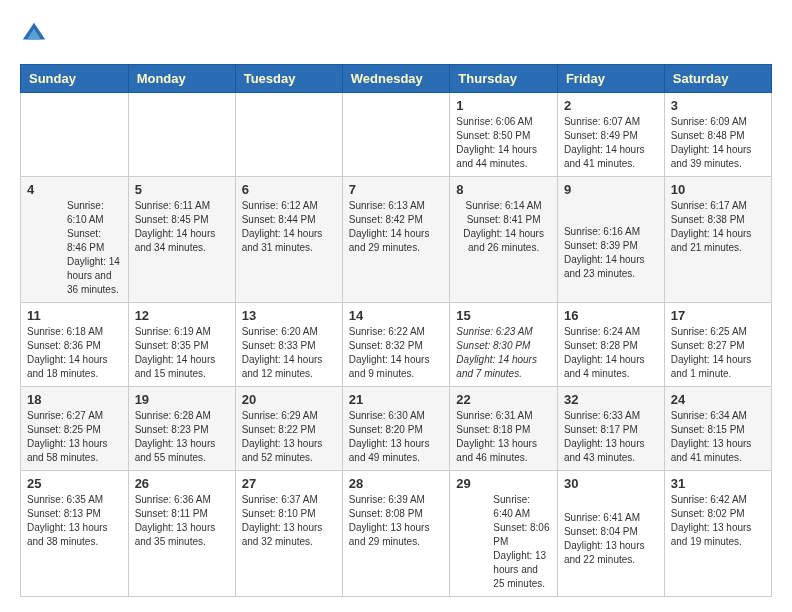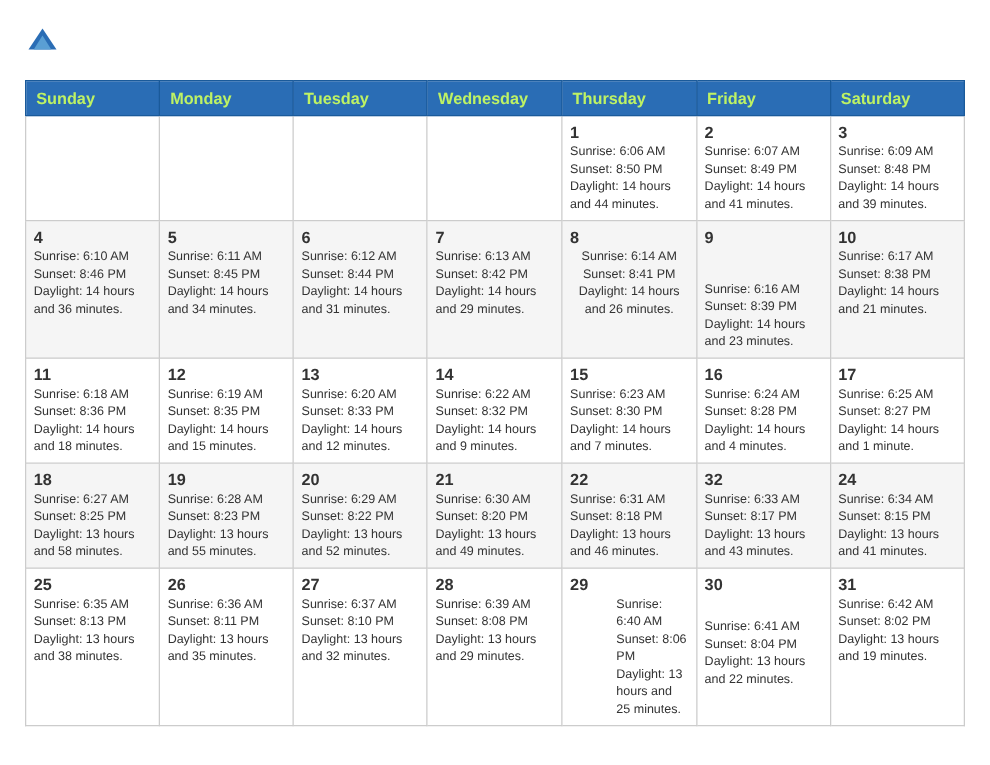--- a/index.html
+++ b/index.html
@@ -48,21 +48,21 @@
       font-size: 16px;
       color: #555;
     }
     .calendar {
       width: 100%;
       border-collapse: collapse;
       border: 1px solid #ccc;
     }
     .calendar th {
       background: #2a6db5;
-      color: #bef264;
+      color: #fef9c3;
       font-size: 13px;
       font-weight: bold;
       padding: 6px 8px;
       text-align: left;
       border: 1px solid #1a5a9a;
     }
     .calendar td {
       vertical-align: top;
       border: 1px solid #ccc;
       padding: 5px 6px;
@@ -143,21 +143,21 @@
         <td>
           <span class="day-number">3</span>
           <div class="day-info" style="white-space: pre-line;">Sunrise: 6:09 AM
 Sunset: 8:48 PM
 Daylight: 14 hours and 39 minutes.</div>
         </td>
       </tr>
       <tr>
         <td>
           <span class="day-number">4</span>
-          <div class="day-info" style="white-space: pre-line;">Sunrise: 6:10 AM
+          <div class="day-info" style="white-space: pre-line; margin-left: 40px;">Sunrise: 6:10 AM
 Sunset: 8:46 PM
 Daylight: 14 hours and 36 minutes.</div>
         </td>
         <td>
           <span class="day-number">5</span>
           <div class="day-info" style="white-space: pre-line;">Sunrise: 6:11 AM
 Sunset: 8:45 PM
 Daylight: 14 hours and 34 minutes.</div>
         </td>
         <td>
@@ -211,21 +211,21 @@
 Daylight: 14 hours and 12 minutes.</div>
         </td>
         <td>
           <span class="day-number">14</span>
           <div class="day-info" style="white-space: pre-line;">Sunrise: 6:22 AM
 Sunset: 8:32 PM
 Daylight: 14 hours and 9 minutes.</div>
         </td>
         <td>
           <span class="day-number">15</span>
-          <div class="day-info" style="white-space: pre-line;">Sunrise: 6:23 AM
+          <div class="day-info" style="white-space: pre-line; font-style: italic;">Sunrise: 6:23 AM
 Sunset: 8:30 PM
 Daylight: 14 hours and 7 minutes.</div>
         </td>
         <td>
           <span class="day-number">16</span>
           <div class="day-info" style="white-space: pre-line;">Sunrise: 6:24 AM
 Sunset: 8:28 PM
 Daylight: 14 hours and 4 minutes.</div>
         </td>
         <td>

